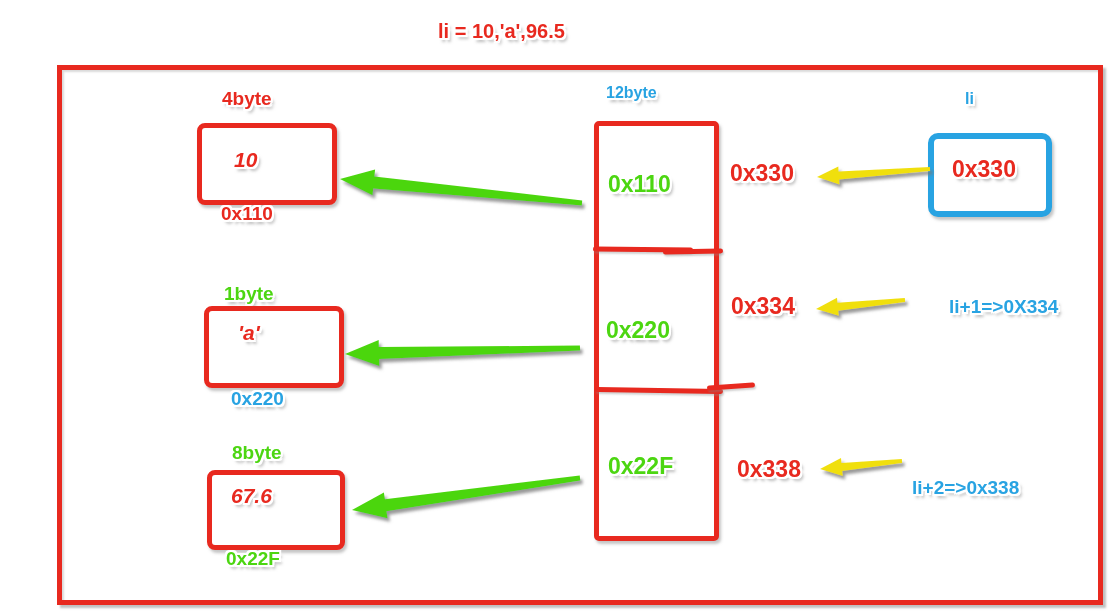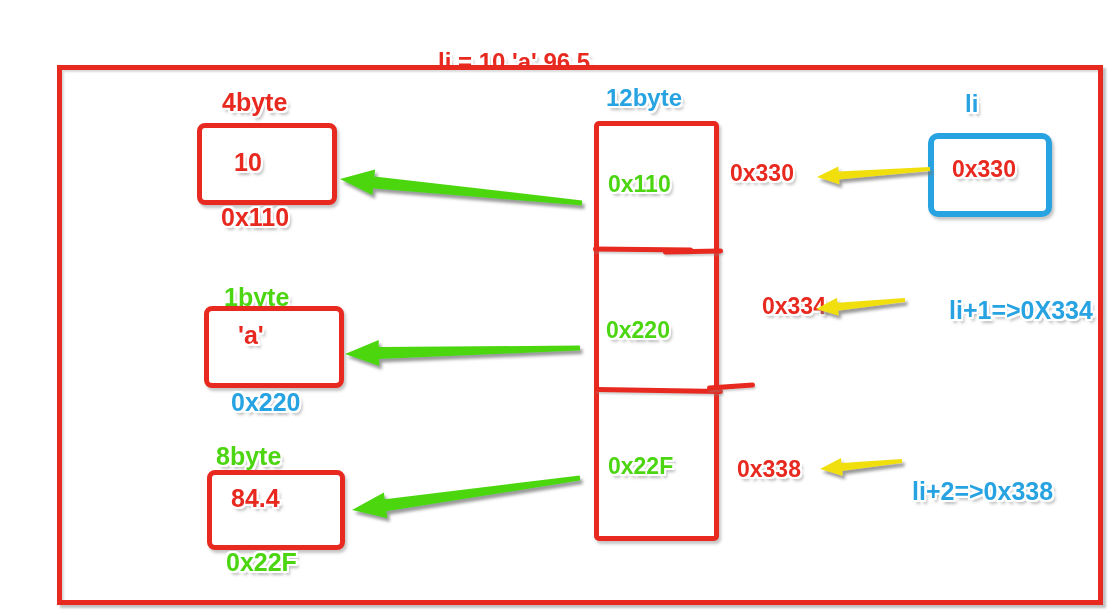--- a/index.html
+++ b/index.html
@@ -34,61 +34,61 @@
     border:6px solid var(--blue,#28a3e2);border-radius:10px;background:#fff;
     box-sizing:border-box;box-shadow:2px 3px 3px rgba(140,140,140,.5);
   }
   .divider{
     position:absolute;height:5px;background:var(--red,#e8291f);
     border-radius:3px;box-shadow:1px 2px 2px rgba(140,140,140,.4);
   }
   svg.overlay{position:absolute;left:0;top:0;pointer-events:none;}
   .garrow{fill:var(--green,#4cd611);}
   .yarrow{fill:var(--yellow,#f0df10);}
-  .fs20{font-size:24px;margin-top:28px;} .fs19{font-size:25px;} .fs22{font-size:25px;}
-  .fs23{font-size:23px;} .fs21{font-size:24px;}
+  .fs20{font-size:20px;} .fs19{font-size:19px;} .fs22{font-size:21px;font-style:italic;}
+  .fs23{font-size:23px;} .fs21{font-size:16px;}
 </style>
 </head>
 <body>
 
 <div id="canvas">
 
   <div class="lbl ot red fs20" style="left:438px;top:20px;">li = 10,'a',96.5</div>
 
   <div class="frame"></div>
 
   <div class="lbl ot red fs19" style="left:222px;top:88px;">4byte</div>
   <div class="vbox" style="left:197px;top:123px;width:140px;height:82px;"></div>
   <div class="lbl ot red fs22" style="left:234px;top:148px;">10</div>
   <div class="lbl ot red fs19" style="left:221px;top:203px;">0x110</div>
 
   <div class="lbl ot green fs19" style="left:224px;top:283px;">1byte</div>
   <div class="vbox" style="left:204px;top:306px;width:140px;height:82px;"></div>
   <div class="lbl ot red fs22" style="left:238px;top:321px;">'a'</div>
   <div class="lbl ot blue fs19" style="left:231px;top:388px;">0x220</div>
 
-  <div class="lbl ot green fs19" style="left:216px;top:442px;">8byte</div>
+  <div class="lbl ot green fs19" style="left:232px;top:442px;">8byte</div>
   <div class="vbox" style="left:207px;top:470px;width:138px;height:80px;"></div>
-  <div class="lbl ot red fs22" style="left:231px;top:484px;">84.4</div>
+  <div class="lbl ot red fs22" style="left:231px;top:484px;">67.6</div>
   <div class="lbl ot green fs19" style="left:226px;top:548px;">0x22F</div>
 
   <div class="lbl ot blue fs21" style="left:606px;top:84px;">12byte</div>
   <div class="vbox" style="left:594px;top:121px;width:125px;height:420px;border-radius:5px;"></div>
 
   <div class="divider" style="left:593px;top:247px;width:100px;transform:rotate(0.5deg);"></div>
   <div class="divider" style="left:663px;top:249px;width:60px;transform:rotate(-1.2deg);"></div>
   <div class="divider" style="left:595px;top:388px;width:128px;transform:rotate(1deg);"></div>
   <div class="divider" style="left:707px;top:384px;width:48px;transform:rotate(-4deg);"></div>
 
   <div class="lbl ot green fs23" style="left:608px;top:171px;">0x110</div>
   <div class="lbl ot green fs23" style="left:606px;top:317px;">0x220</div>
   <div class="lbl ot green fs23" style="left:608px;top:453px;">0x22F</div>
 
   <div class="lbl ot red fs23" style="left:730px;top:160px;">0x330</div>
-  <div class="lbl ot red fs23" style="left:762px;top:293px;">0x334</div>
+  <div class="lbl ot red fs23" style="left:731px;top:293px;">0x334</div>
   <div class="lbl ot red fs23" style="left:737px;top:456px;">0x338</div>
 
   <div class="lbl ot blue fs19" style="left:915px;top:296px;margin-left:34px;">li+1=&gt;0X334</div>
   <div class="lbl ot blue fs19" style="left:912px;top:477px;">li+2=&gt;0x338</div>
 
   <div class="lbl ot blue fs21" style="left:965px;top:90px;">li</div>
   <div class="bluebox"></div>
   <div class="lbl ot red fs23" style="left:952px;top:156px;">0x330</div>
 
   <svg class="overlay" width="1119" height="611" viewBox="0 0 1119 611">

